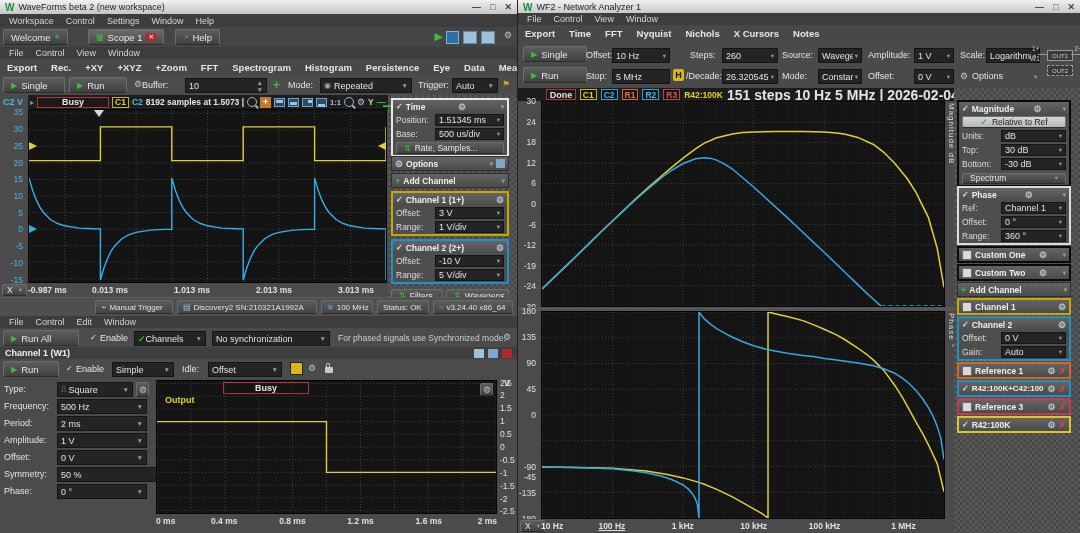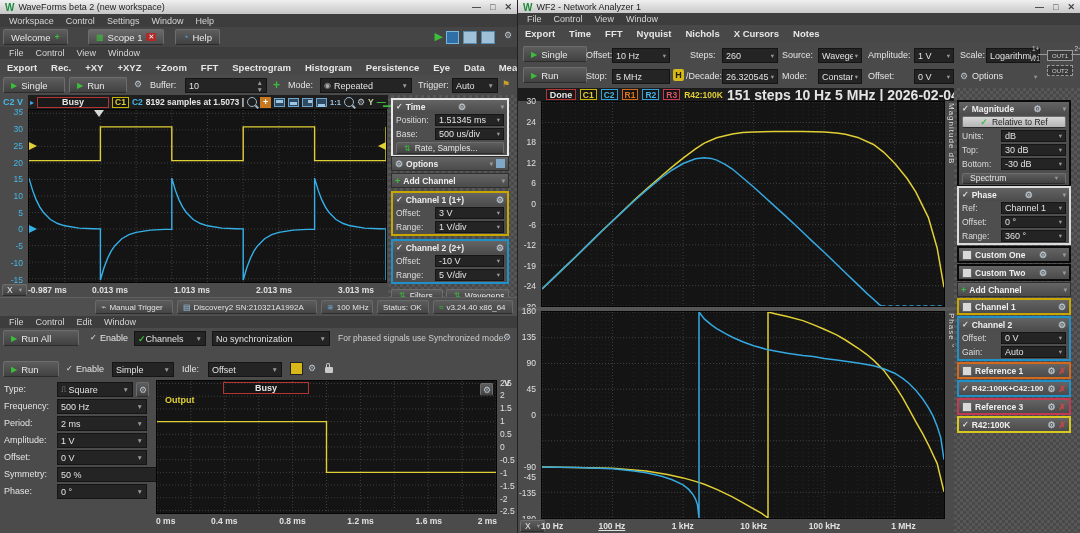--- a/index.html
+++ b/index.html
@@ -120,21 +120,21 @@
   <div class="abs" style="left:0;top:75px;width:517px;height:20px;background:#4b4b4b">
     <span class="btn" style="position:absolute;left:3px;top:2px;width:62px">
         <span class="play">▶</span>
         <span>Single</span>
       </span>
     <span class="btn" style="position:absolute;left:69px;top:2px;width:58px">
         <span class="play">▶</span>
         <span>Run</span>
       </span>
     <span class="gear" style="position:absolute;left:134px;top:4px">⚙</span>
-    <span class="lbl" style="left:150px;top:5px">Buffer:</span>
+    <span class="lbl" style="left:142px;top:5px">Buffer:</span>
     <span class="field" style="position:absolute;left:185px;top:3px;width:82px">
         <span class="ftx">10</span>
         <span class="arw">▲<br>▼</span>
       </span>
     <span class="gchk" style="position:absolute;left:273px;top:3px;font-size:12px">+</span>
     <span class="lbl" style="left:288px;top:5px">Mode:</span>
     <span class="field" style="position:absolute;left:320px;top:3px;width:92px">
         <span style="color:#aaa;font-size:8px;margin-right:3px">◉</span>
         <span class="ftx">Repeated</span>
         <span class="arw">▼</span>
@@ -371,20 +371,28 @@
         <span class="gchk">✓</span>
         <span class="ftx">Channels</span>
         <span class="arw">▼</span>
       </span>
     <span class="field" style="position:absolute;left:212px;top:3px;width:118px">
         <span class="ftx">No synchronization</span>
         <span class="arw">▼</span>
       </span>
     <span class="lbl" style="left:338px;top:5px;font-size:8.5px;color:#cfcfcf">For phased signals use Synchronized mode.</span>
     <span class="gear" style="position:absolute;right:6px;top:4px">⚙</span>
+  </div>
+  <div class="titlebarrow" style="top:347px;height:12px">
+    <span>Channel 1 (W1)</span>
+    <span style="margin-left:auto;display:flex;gap:4px">
+      <span style="width:10px;height:9px;background:#9fc2da"></span>
+      <span style="width:10px;height:9px;background:#7fa8c8"></span>
+      <span style="width:10px;height:9px;background:#b02a2a"></span>
+    </span>
   </div>
   <div class="abs" style="left:0;top:359px;width:517px;height:19px;background:#4b4b4b">
     <span class="btn" style="position:absolute;left:3px;top:2px;width:56px">
         <span class="play">▶</span>
         <span>Run</span>
       </span>
     <span class="chk" style="position:absolute;left:66px;top:5px">✓</span>
     <span class="lbl" style="left:76px;top:5px">Enable</span>
     <span class="field" style="position:absolute;left:112px;top:3px;width:62px">
         <span class="ftx">Simple</span>

